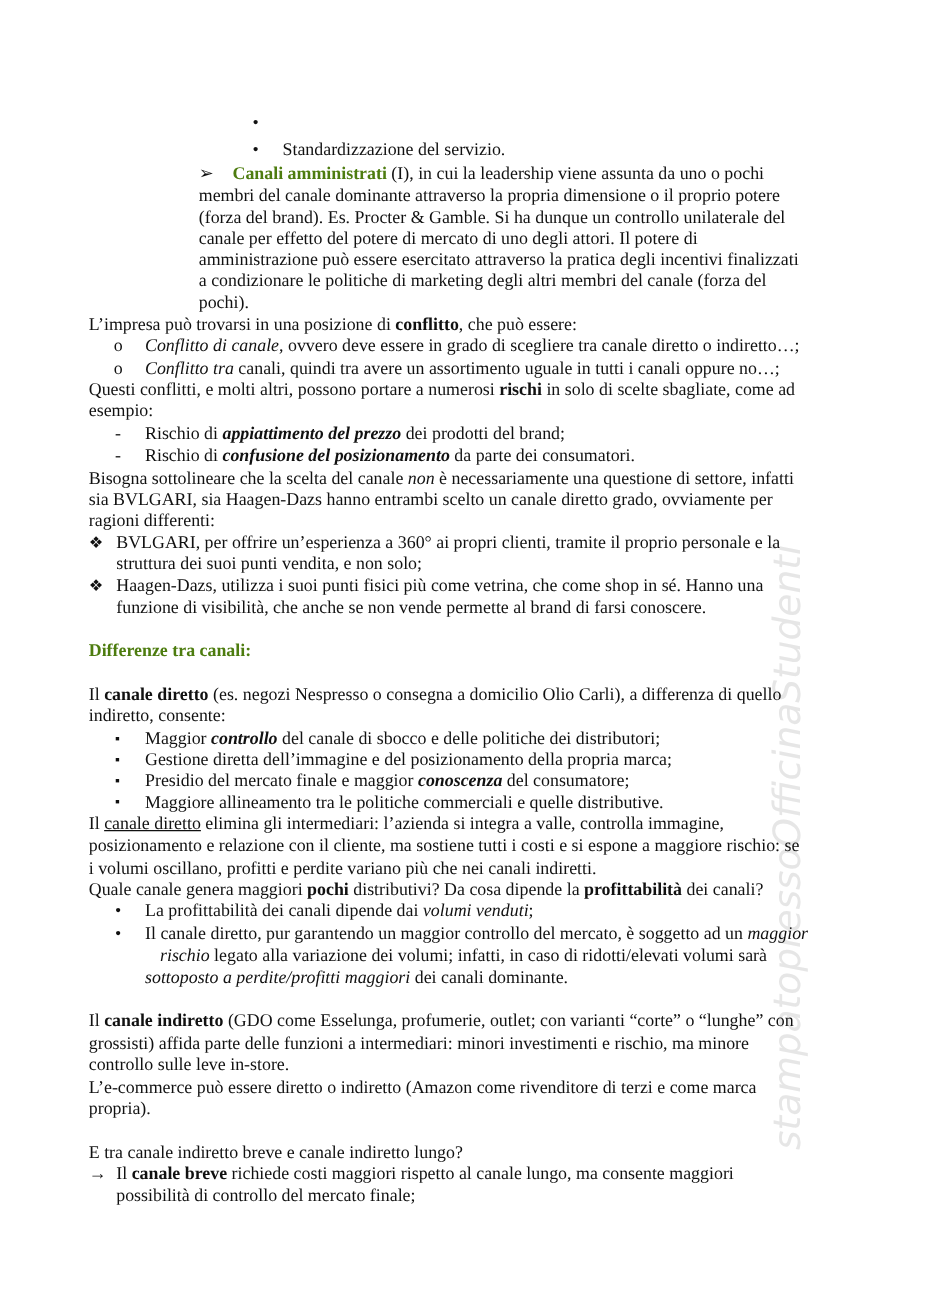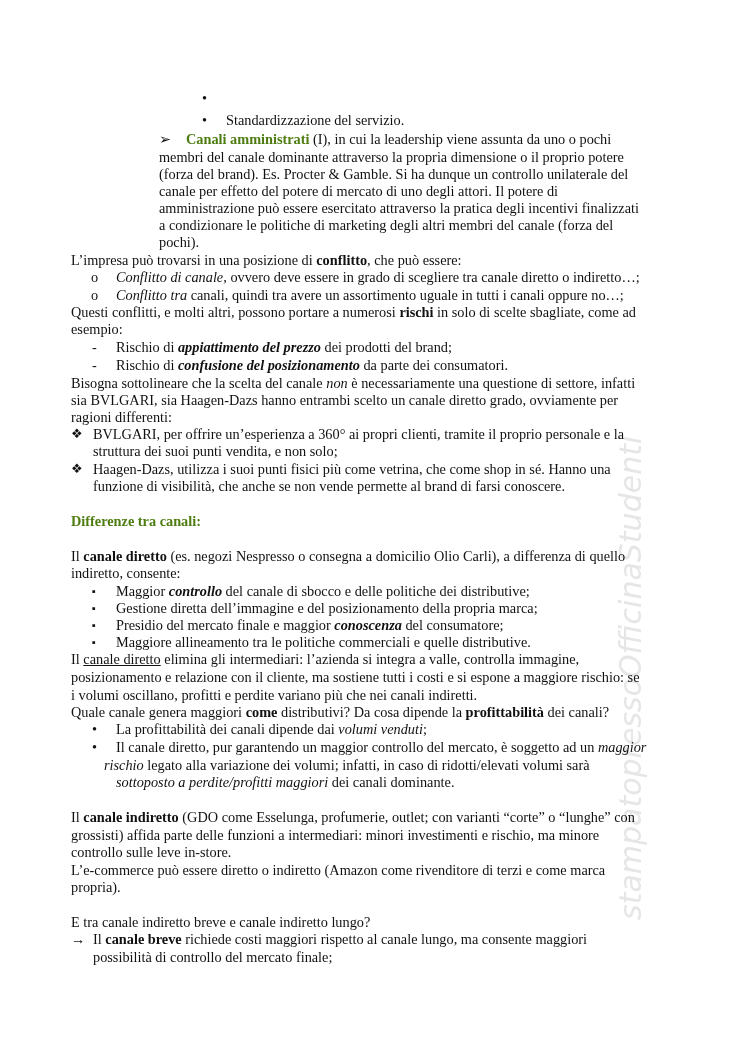--- a/index.html
+++ b/index.html
@@ -68,39 +68,39 @@
   <span class="bul" style="left:71px; top:460px; font-size:13px;">❖</span>
   <div class="ln" style="left:93px; top:460px;">Haagen-Dazs, utilizza i suoi punti fisici più come vetrina, che come shop in sé. Hanno una</div>
   <div class="ln" style="left:93px; top:477px;">funzione di visibilità, che anche se non vende permette al brand di farsi conoscere.</div>
 
   <div class="ln red" style="left:71px; top:512px;">Differenze tra canali:</div>
 
   <div class="ln" style="left:71px; top:547px;"><span>Il </span><b>canale diretto</b><span> (es. negozi Nespresso o consegna a domicilio Olio Carli), a differenza di quello</span></div>
   <div class="ln" style="left:71px; top:564px;">indiretto, consente:</div>
 
   <span class="bul" style="left:92px; top:582px; font-size:11px;">▪</span>
-  <div class="ln" style="left:116px; top:582px;"><span>Maggior </span><b><i>controllo</i></b><span> del canale di sbocco e delle politiche dei distributive;</span></div>
+  <div class="ln" style="left:116px; top:582px;"><span>Maggior </span><b><i>controllo</i></b><span> del canale di sbocco e delle politiche dei distributori;</span></div>
   <span class="bul" style="left:92px; top:599px; font-size:11px;">▪</span>
   <div class="ln" style="left:116px; top:599px;">Gestione diretta dell’immagine e del posizionamento della propria marca;</div>
   <span class="bul" style="left:92px; top:616px; font-size:11px;">▪</span>
   <div class="ln" style="left:116px; top:616px;"><span>Presidio del mercato finale e maggior </span><b><i>conoscenza</i></b><span> del consumatore;</span></div>
   <span class="bul" style="left:92px; top:633px; font-size:11px;">▪</span>
   <div class="ln" style="left:116px; top:633px;">Maggiore allineamento tra le politiche commerciali e quelle distributive.</div>
 
   <div class="ln" style="left:71px; top:650px;"><span>Il </span><u>canale diretto</u><span> elimina gli intermediari: l’azienda si integra a valle, controlla immagine,</span></div>
   <div class="ln" style="left:71px; top:686px;">i volumi oscillano, profitti e perdite variano più che nei canali indiretti.</div>
   <div class="ln" style="left:71px; top:668px;">posizionamento e relazione con il cliente, ma sostiene tutti i costi e si espone a maggiore rischio: se</div>
 
-  <div class="ln" style="left:71px; top:703px;"><span>Quale canale genera maggiori </span><b>come</b><span> distributivi? Da cosa dipende la </span><b>profittabilità</b><span> dei canali?</span></div>
+  <div class="ln" style="left:71px; top:703px;"><span>Quale canale genera maggiori </span><b>pochi</b><span> distributivi? Da cosa dipende la </span><b>profittabilità</b><span> dei canali?</span></div>
 
   <span class="bul" style="left:92px; top:720px;">•</span>
   <div class="ln" style="left:116px; top:720px;"><span>La profittabilità dei canali dipende dai </span><i>volumi venduti</i><span>;</span></div>
   <span class="bul" style="left:92px; top:738px;">•</span>
   <div class="ln" style="left:116px; top:738px;"><span>Il canale diretto, pur garantendo un maggior controllo del mercato, è soggetto ad un </span><i>maggior</i></div>
-  <div class="ln" style="left:104px; top:756px;text-align:right;"><i>rischio</i><span> legato alla variazione dei volumi; infatti, in caso di ridotti/elevati volumi sarà</span></div>
+  <div class="ln" style="left:128px; top:756px;text-align:right;"><i>rischio</i><span> legato alla variazione dei volumi; infatti, in caso di ridotti/elevati volumi sarà</span></div>
   <div class="ln" style="left:116px; top:773px;"><i>sottoposto a perdite/profitti maggiori</i><span> dei canali dominante.</span></div>
 
   <div class="ln" style="left:71px; top:808px;"><span>Il </span><b>canale indiretto</b><span> (GDO come Esselunga, profumerie, outlet; con varianti “corte” o “lunghe” con</span></div>
   <div class="ln" style="left:71px; top:826px;">grossisti) affida parte delle funzioni a intermediari: minori investimenti e rischio, ma minore</div>
   <div class="ln" style="left:71px; top:843px;">controllo sulle leve in-store.</div>
   <div class="ln" style="left:71px; top:861px;">L’e-commerce può essere diretto o indiretto (Amazon come rivenditore di terzi e come marca</div>
   <div class="ln" style="left:71px; top:878px;">propria).</div>
 
   <div class="ln" style="left:71px; top:913px;">E tra canale indiretto breve e canale indiretto lungo?</div>
   <span class="bul" style="left:71px; top:930px;">→</span>

